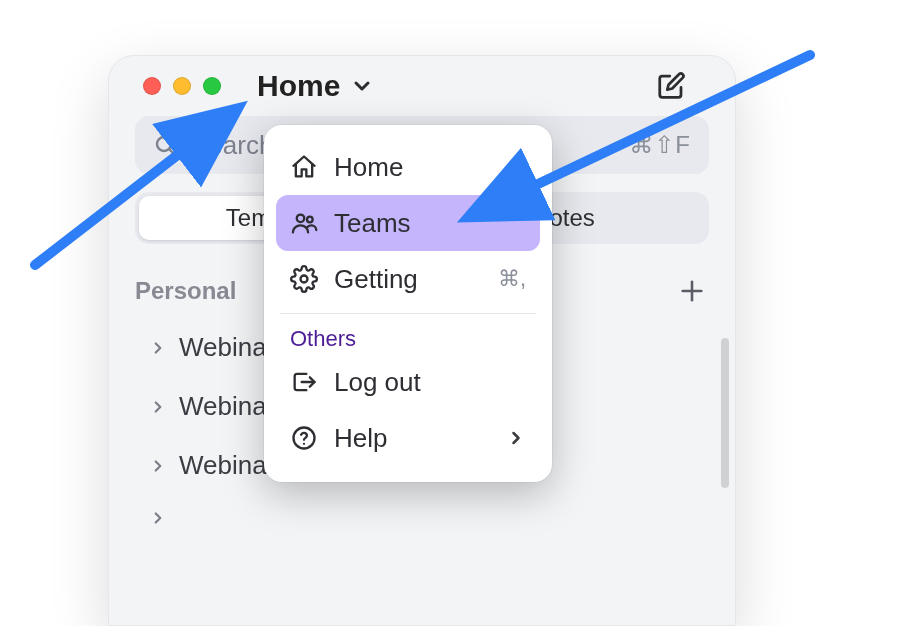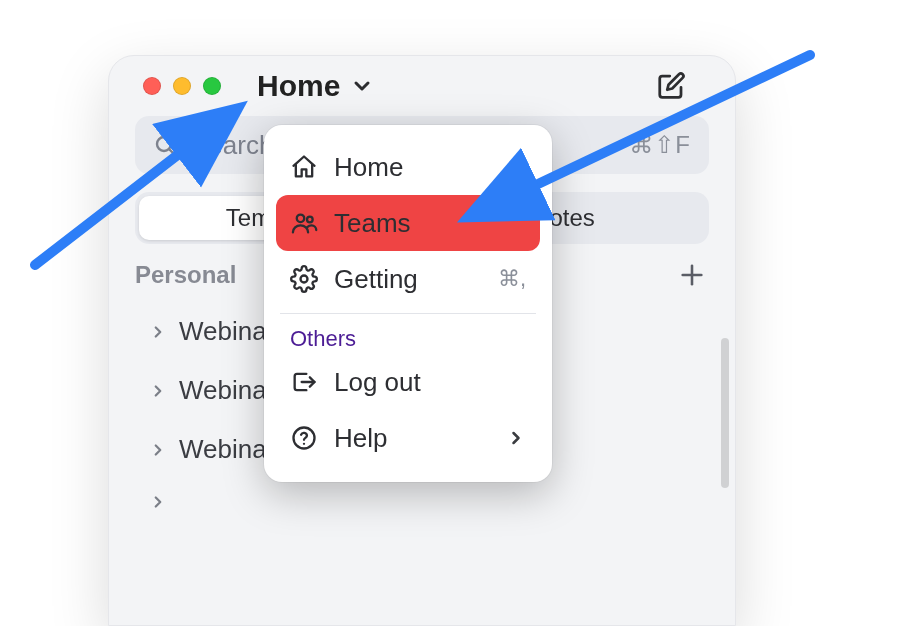--- a/index.html
+++ b/index.html
@@ -90,21 +90,21 @@
     display:flex; align-items:center; justify-content:center;
     font-size: 24px;
     color:#2e2f33;
     cursor:pointer;
   }
   .seg.active {
     background:#fff;
     box-shadow: 0 1px 3px rgba(0,0,0,0.12);
   }
   .section-header {
-    margin: 14px 26px 4px 26px;
+    margin: 30px 26px 4px 26px;
     display:flex; align-items:center;
     color:#878a93;
     font-weight:700;
     font-size: 24px;
   }
   .add-btn {
     margin-left:auto;
     width:34px; height:34px;
     display:flex; align-items:center; justify-content:center;
     color:#5a5d66;
@@ -148,21 +148,21 @@
     display:flex; align-items:center;
     gap: 16px;
     height: 56px;
     padding: 0 14px;
     border-radius: 12px;
     font-size: 26px;
     color:#2d2e32;
     cursor:pointer;
   }
   .menu-item.hover {
-    background:#ef4444;
+    background:#c4b5fd;
   }
   .menu-item .sc {
     margin-left:auto; color:#8a8f99; font-size:22px;
   }
   .menu-sep {
     height:1px; background:#e2e4e9; margin: 6px 4px;
   }
   .menu-label {
     color:#4c1d95;
     font-size:22px;

